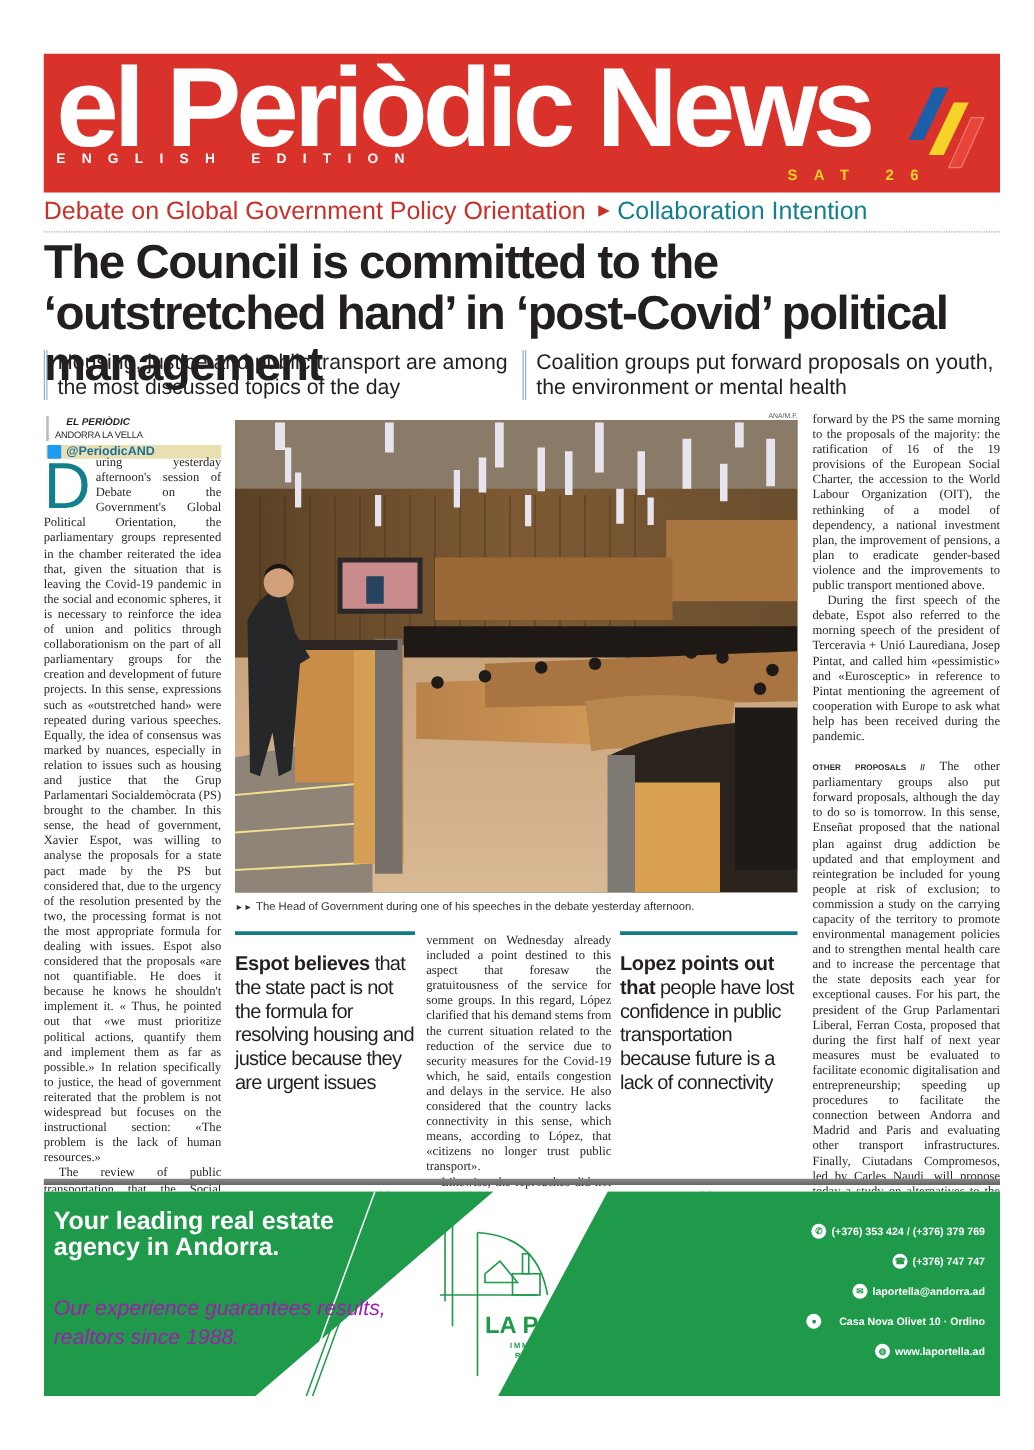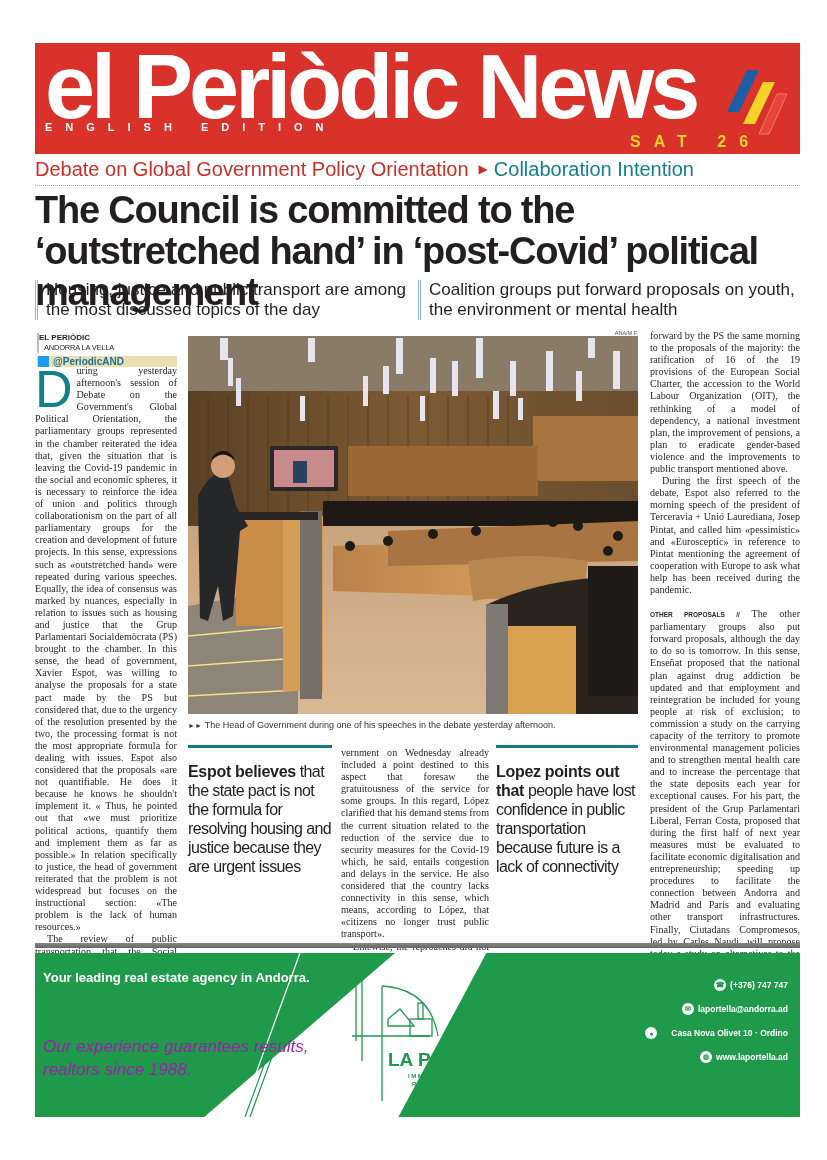--- a/index.html
+++ b/index.html
@@ -3,39 +3,39 @@
 <meta charset="utf-8">
 <style>
   * { box-sizing: border-box; margin: 0; padding: 0; }
   html, body { width: 827px; height: 1160px; background: #ffffff; overflow: hidden; }
   body { position: relative; font-family: "Liberation Sans", sans-serif; color: #231f20; }
 
   
   .masthead { position: absolute; left: 35px; top: 43px; width: 765px; height: 111px; background: #d9322a; }
   .mast-title { position: absolute; left: 10px; top: -6px; font-family: "Liberation Sans", sans-serif; font-weight: bold; font-size: 90px; letter-spacing: -4px; color: #fff; line-height: 100px; white-space: nowrap; }
   .mast-edition { position: absolute; left: 10px; top: 78px; font-weight: bold; font-size: 11px; letter-spacing: 13px; color: #fff; }
-  .mast-date { position: absolute; left: 595px; top: 90px; font-weight: bold; font-size: 16px; letter-spacing: 13px; color: #f5d328; }
+  .mast-date { position: absolute; left: 595px; top: 90px; font-weight: bold; font-size: 12px; letter-spacing: 13px; color: #f5d328; }
   .mast-logo { position: absolute; left: 690px; top: 25px; width: 65px; height: 70px; }
 
   
   .section-line { position: absolute; left: 35px; top: 158px; width: 765px; height: 28px; border-bottom: 1px dotted #aaa; font-size: 20px; white-space: nowrap; }
   .section-line .sec { color: #c8302a; }
   .section-line .arrow { color: #c8302a; font-size: 12px; margin: 0 6px 0 10px; vertical-align: 3px; }
   .section-line .sub { color: #127f8c; }
 
   
   .headline { position: absolute; left: 35px; top: 190px; width: 770px; font-weight: bold; font-size: 38px; line-height: 41px; letter-spacing: -1.2px; color: #231f20; }
 
   .deck { position: absolute; top: 280px; font-size: 17px; line-height: 20px; color: #231f20; padding-left: 8px; border-left: 3px double #8db7d8; }
   .deck.left { left: 35px; width: 380px; }
   .deck.right { left: 418px; width: 380px; }
 
   
   .byline { position: absolute; left: 37px; top: 333px; width: 140px; }
-  .byline .org { font-size: 8px; font-weight: bold; border-left: 2px double #bbb; padding-left: 0; line-height: 10px; }
+  .byline .org { font-size: 8px; font-weight: bold; border-left: 2px double #bbb; padding-left: 14px; line-height: 10px; font-style: italic; }
   .byline .loc { font-size: 7.5px; border-left: 2px double #bbb; padding-left: 5px; line-height: 10px; letter-spacing: -0.2px; }
   .byline .tw { margin-top: 3px; height: 11px; background: #e9dfb0; font-size: 10px; font-weight: bold; color: #1c6e9a; line-height: 11px; padding-left: 16px; position: relative; }
   .byline .tw .twicon { position: absolute; left: 1px; top: 0; width: 11px; height: 11px; background: #1d9bf0; border-radius: 1px; }
 
   .col { position: absolute; font-family: "Liberation Serif", serif; font-size: 10.1px; line-height: 12.1px; text-align: justify; color: #2a2526; hyphens: auto; }
   .col p { margin: 0; text-indent: 0; }
   .col p.ind { text-indent: 12px; }
   .col1 { left: 35px; top: 365px; width: 142px; }
   .dropcap { float: left; font-family: "Liberation Sans", sans-serif; font-size: 52px; line-height: 44px; color: #127f8c; margin: 2px 4px 0 0; font-weight: normal; }
 
@@ -58,21 +58,21 @@
   .endmark { display: inline-block; width: 8px; height: 6px; background: repeating-linear-gradient(#444 0 1px, transparent 1px 2px); margin-left: 2px; }
 
   
   .ad-rule { position: absolute; left: 35px; top: 943px; width: 765px; height: 5px; background: linear-gradient(#888, #666); }
 
   
   .ad { position: absolute; left: 35px; top: 953px; width: 765px; height: 164px; background: #fff; overflow: hidden; }
   .ad-left { position: absolute; left: 0; top: 0; width: 200px; height: 164px; background: #1f9a4b; clip-path: polygon(0 0, 100% 0, 47% 100%, 0 100%); width: 360px; }
   .ad-right { position: absolute; left: 0; top: 0; width: 765px; height: 164px; background: #1f9a4b; clip-path: polygon(59% 0, 100% 0, 100% 100%, 47.5% 100%); }
   .ad-stripes { position: absolute; left: 0; top: 0; width: 765px; height: 164px; }
-  .ad-text1 { position: absolute; left: 8px; top: 14px; width: 280px; font-weight: bold; font-size: 13px; line-height: 21px; color: #fff; }
+  .ad-text1 { position: absolute; left: 8px; top: 14px; width: 280px; font-weight: bold; font-size: 20px; line-height: 21px; color: #fff; }
   .ad-text2 { position: absolute; left: 8px; top: 82px; width: 280px; font-style: italic; font-size: 17px; line-height: 23px; color: #a21caf; }
   .ad-logo { position: absolute; left: 305px; top: 8px; width: 150px; height: 140px; }
   .contacts { position: absolute; right: 12px; top: 20px; width: 220px; }
   .contact { display: flex; justify-content: flex-end; align-items: center; height: 24px; font-weight: bold; font-size: 8.5px; color: #fff; white-space: nowrap; }
   .contact .ic { width: 12px; height: 12px; border-radius: 50%; background: #fff; margin-right: 4px; display: inline-flex; align-items: center; justify-content: center; font-size: 7px; color: #1f9a4b; }
   .contact.addr .txt { margin-left: 10px; text-align: center; }
 </style>
 </head>
 <body>
 
@@ -255,20 +255,24 @@
       <path d="M48 58 L60 48 L74 65 L48 65 Z"></path>
       <rect x="70" y="58" width="22" height="17"></rect>
       <rect x="78" y="42" width="5" height="16"></rect>
     </g>
     <text x="48" y="105" font-family="Liberation Sans, sans-serif" font-size="19" font-weight="bold" fill="#1f9a4b">LA PORTELLA</text>
     <text x="68" y="117" font-family="Liberation Sans, sans-serif" font-size="6" font-weight="bold" letter-spacing="1.5" fill="#1f9a4b">IMMOBILIÀRIA</text>
     <text x="72" y="125" font-family="Liberation Sans, sans-serif" font-size="6" font-weight="bold" letter-spacing="1.2" fill="#1f9a4b">REAL ESTATE</text>
   </svg>
   <div class="contacts">
     <div class="contact">
+        <span class="ic">✆</span>
+        <span>(+376) 353 424 / (+376) 379 769</span>
+      </div>
+    <div class="contact">
         <span class="ic">☎</span>
         <span>(+376) 747 747</span>
       </div>
     <div class="contact">
         <span class="ic">✉</span>
         <span>laportella@andorra.ad</span>
       </div>
     <div class="contact addr">
         <span class="ic">●</span>
         <span class="txt">Casa Nova Olivet 10 · Ordino</span>

